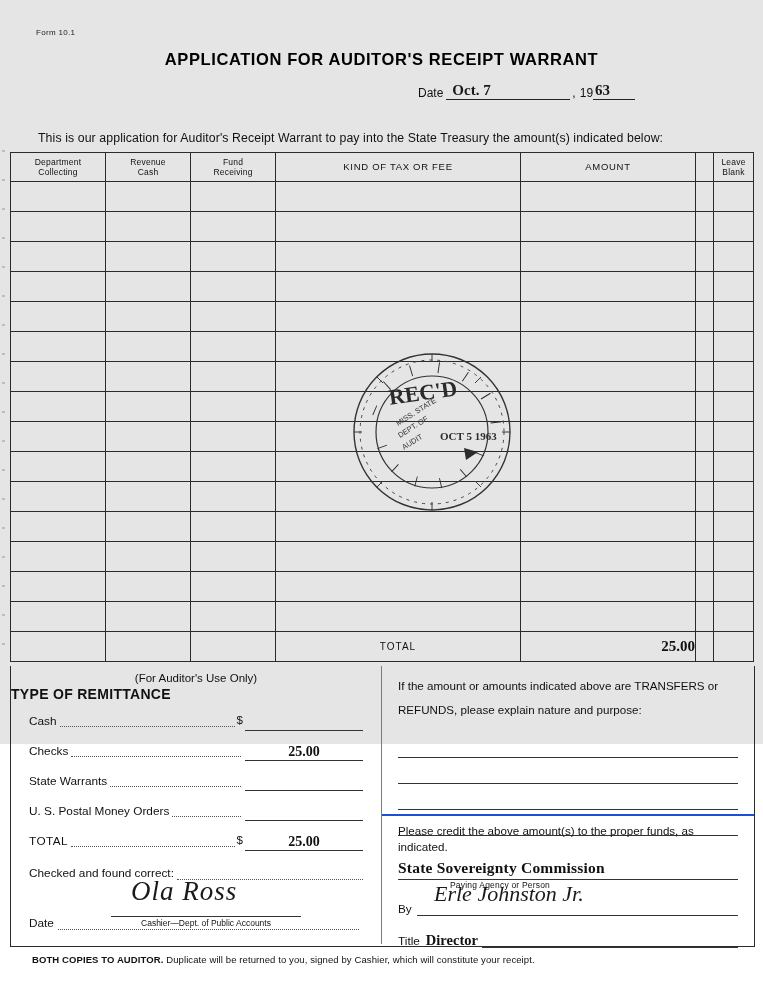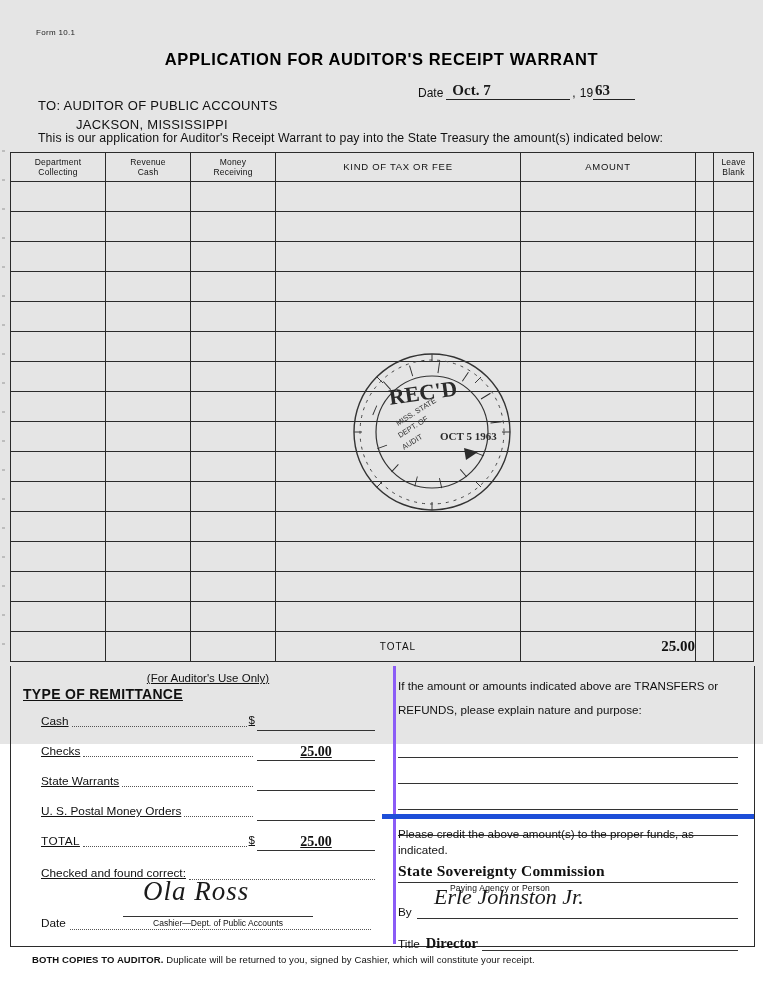--- a/index.html
+++ b/index.html
@@ -158,24 +158,23 @@
   .bottom {
     position: absolute;
     left: 10px; top: 666px;
     width: 743px;
     height: 280px;
     border: 1px solid #2b2b2b;
     border-top: none;
   }
   .bl {
     position: absolute;
-    left: 12px; top: 0;
+    left: 0; top: 0;
     width: 370px; height: 278px;
-    border-right: 3px solid #8b5cf6;
-    text-decoration: underline;
+    border-right: 1px solid #8b5cf6;
   }
   .br {
     position: absolute;
     left: 371px; top: 0;
     width: 372px; height: 278px;
   }
   .aud-only {
     text-align: center;
     font-size: 11.5px;
     margin-top: 6px;
@@ -274,21 +273,21 @@
   }
   .blank-lines div {
     border-bottom: 1px solid #333;
     height: 25px;
   }
   .credit-box {
     position: absolute;
     left: 0; top: 148px;
     width: 372px;
     height: 130px;
-    border-top: 5px solid #1d4ed8;
+    border-top: 2px solid #1d4ed8;
   }
   .credit-txt {
     padding: 7px 14px 0 16px;
     font-size: 11.6px;
     line-height: 16px;
   }
   .agency {
     position: relative;
     margin: 4px 16px 0 16px;
     height: 30px;
@@ -371,24 +370,20 @@
   <div class="main-title">APPLICATION FOR AUDITOR'S RECEIPT WARRANT</div>
 
   <div class="date-row">
     <span class="lbl">Date</span>
     <span class="date-val hand">Oct. 7</span>
     <span class="comma">,</span>
     <span class="yr-19">19</span>
     <span class="yr-val hand">63</span>
   </div>
 
-  <div class="to-block">
-    <div>TO: AUDITOR OF PUBLIC ACCOUNTS</div>
-    <div class="ind">JACKSON, MISSISSIPPI</div>
-  </div>
 
   <div class="appl-line">This is our application for Auditor's Receipt Warrant to pay into the State Treasury the amount(s) indicated below:</div>
 
   <table class="tbl">
     <colgroup>
       <col class="c1">
         <col class="c2">
         <col class="c3">
         <col class="c4">
         <col class="c5">
@@ -399,21 +394,21 @@
       <tr>
         <th>
           <div>Department</div>
           <div>Collecting</div>
         </th>
         <th>
           <div>Revenue</div>
           <div>Cash</div>
         </th>
         <th>
-          <div>Money</div>
+          <div>Fund</div>
           <div>Receiving</div>
         </th>
         <th class="big">KIND OF TAX OR FEE</th>
         <th class="big">AMOUNT</th>
         <th></th>
         <th>
           <div>Leave</div>
           <div>Blank</div>
         </th>
       </tr>

